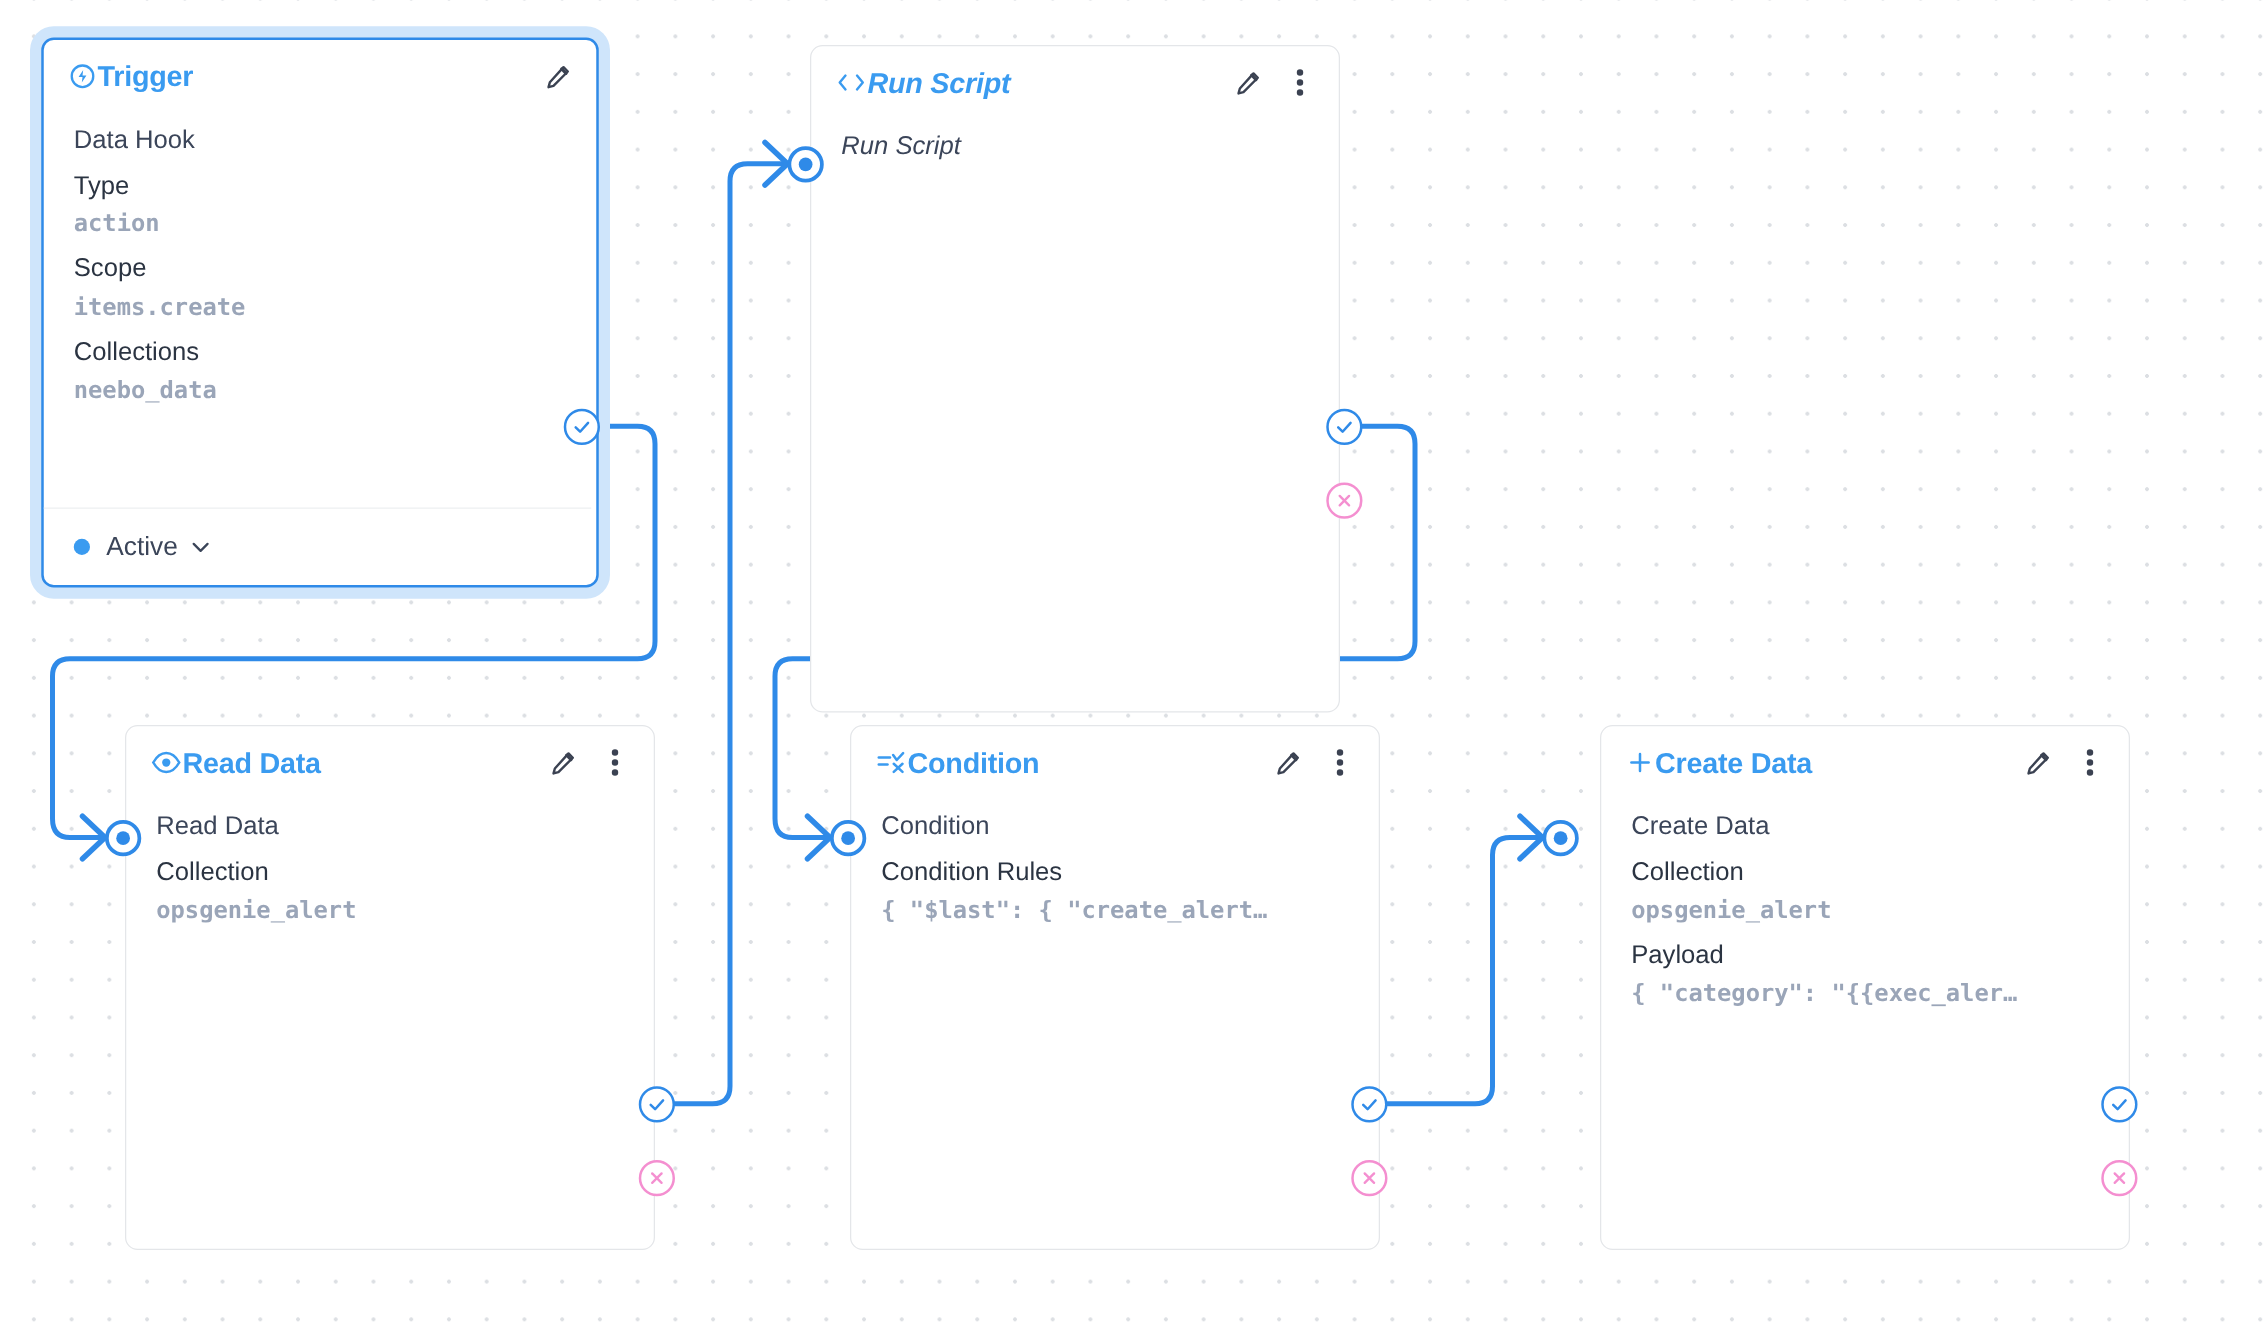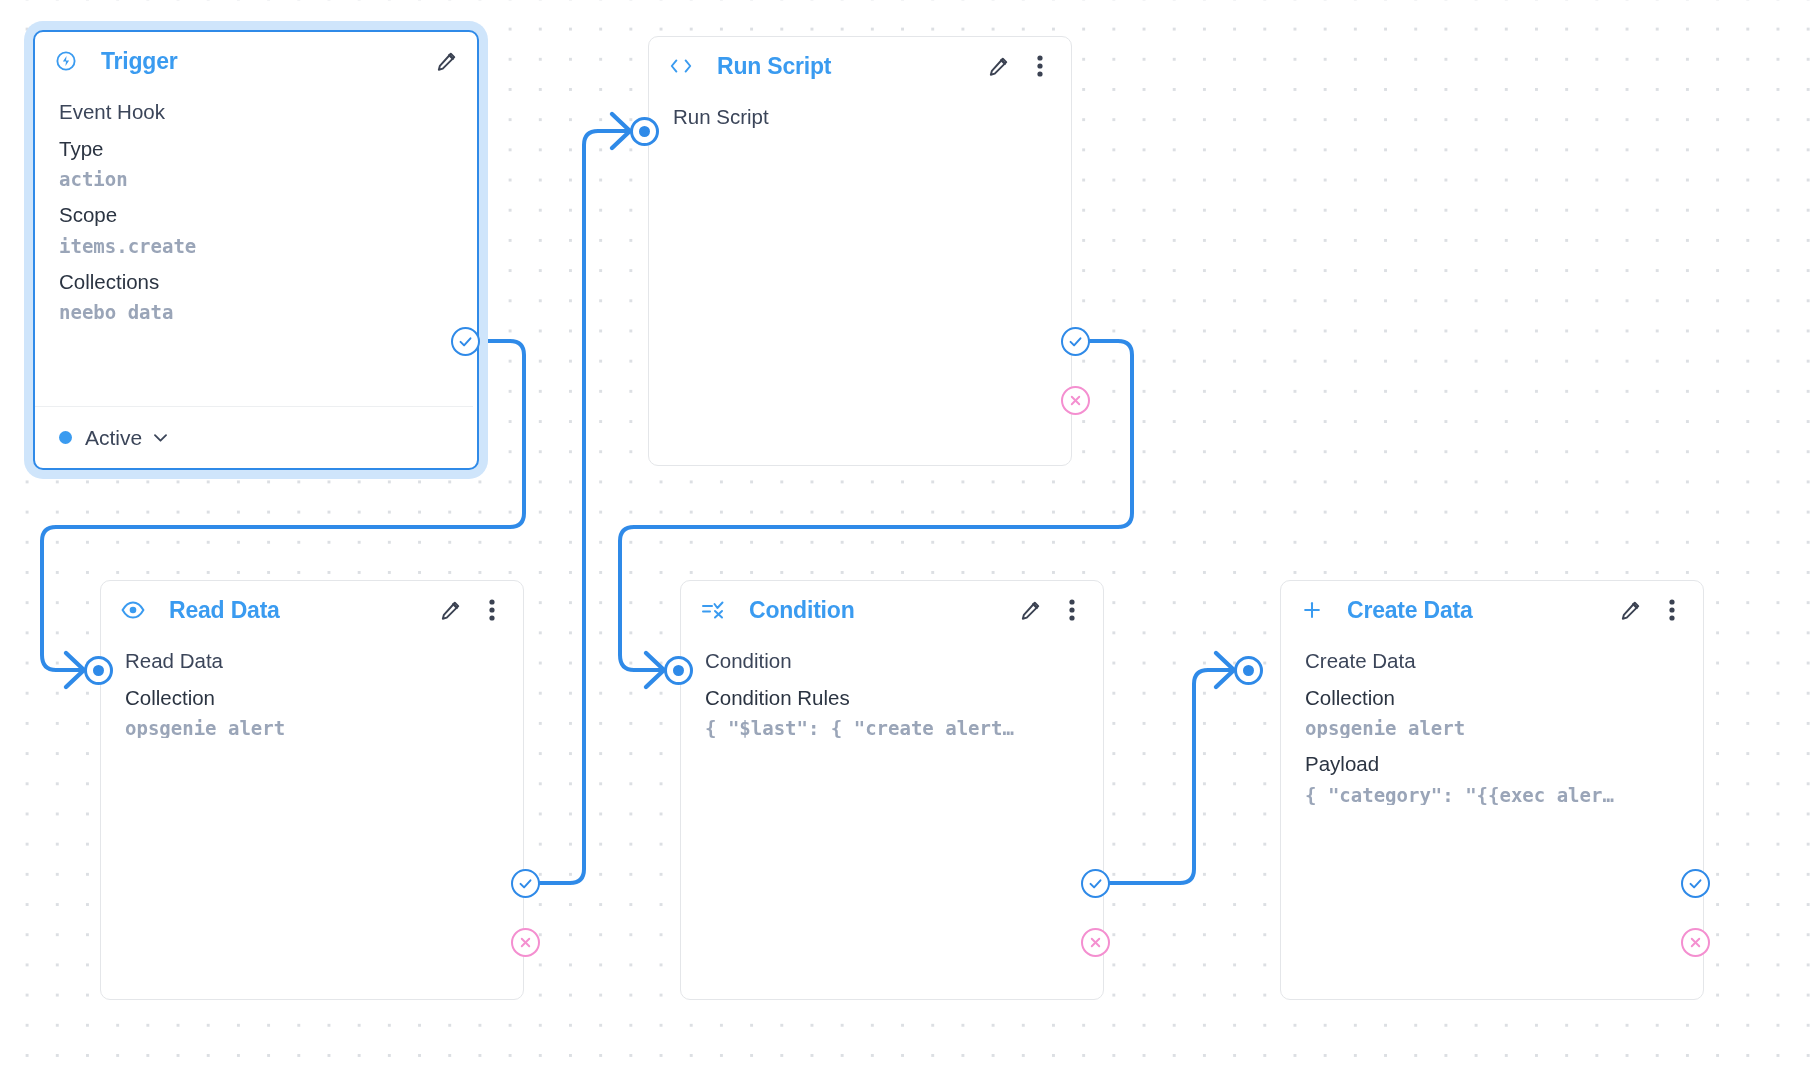--- a/index.html
+++ b/index.html
@@ -30,21 +30,21 @@
     border:2px solid #2f8ae8;
     box-shadow:0 0 0 9px #cfe5fb;
     background:#ffffff;
   }
   .node-head{
     position:absolute;left:0;right:0;top:0;height:58px;
     display:flex;align-items:center;
     padding:0 18px 0 20px;box-sizing:border-box;
   }
   .node-title{
-    display:flex;align-items:center;gap:24px;
+    display:flex;align-items:center;gap:1px;
     color:#3a9bf0;font-size:23px;font-weight:bold;letter-spacing:-0.2px;
     white-space:nowrap;
   }
   .node-title .tname{color:#3a9bf0;}
   .head-actions{margin-left:auto;display:flex;align-items:center;gap:16px;}
   .icon-btn{width:26px;height:26px;display:flex;align-items:center;justify-content:center;cursor:pointer;}
   .node-body{
     position:absolute;left:0;right:0;top:58px;bottom:0;
     padding:0 18px 0 24px;box-sizing:border-box;
   }
@@ -121,21 +121,21 @@
       <div class="head-actions">
         <span class="icon-btn">
           <svg width="23" height="23" viewBox="0 0 24 24" fill="none" stroke="#3b4252" stroke-width="2" stroke-linecap="round" stroke-linejoin="round">
             <path d="M16.5 3.9 L20.1 7.5 L8.1 19.5 L4 20.6 L5.1 16.5 Z"></path>
             <path d="M15 5.4 L18.6 9" stroke-width="2.6"></path>
           </svg>
         </span>
       </div>
     </div>
     <div class="node-body">
-      <div class="row-name">Event Hook</div>
+      <div class="row-name">Data Hook</div>
       <div class="fld-label">Type</div>
       <div class="fld-value">action</div>
       <div class="fld-label">Scope</div>
       <div class="fld-value">items.create</div>
       <div class="fld-label">Collections</div>
       <div class="fld-value">neebo_data</div>
     </div>
     <div class="node-foot">
       <span class="status-dot"></span>
       <span class="status-label">Active</span>
@@ -147,21 +147,21 @@
     </div>
   </div>
   <div class="port" style="left:451px;top:327px;">
     <div class="port-ok">
       <svg width="17" height="17" viewBox="0 0 24 24" fill="none" stroke="#2f8ae8" stroke-width="2.8" stroke-linecap="round" stroke-linejoin="round">
         <polyline points="5,12.5 10,17.5 19,7.5"></polyline>
       </svg>
     </div>
   </div>
 
-  <div class="node" style="left:648px;top:36px;width:424px;height:430px;">
+  <div class="node" style="left:648px;top:36px;width:424px;height:534px;font-style:italic;">
     <div class="node-head">
       <div class="node-title">
         <span style="display:flex;">
           <svg width="24" height="20" viewBox="0 0 26 20" fill="none" stroke="#3a9bf0" stroke-width="2.1" stroke-linecap="round" stroke-linejoin="round">
             <polyline points="8,4 3,10 8,16"></polyline>
             <polyline points="18,4 23,10 18,16"></polyline>
           </svg>
         </span>
         <span class="tname">Run Script</span>
       </div>

